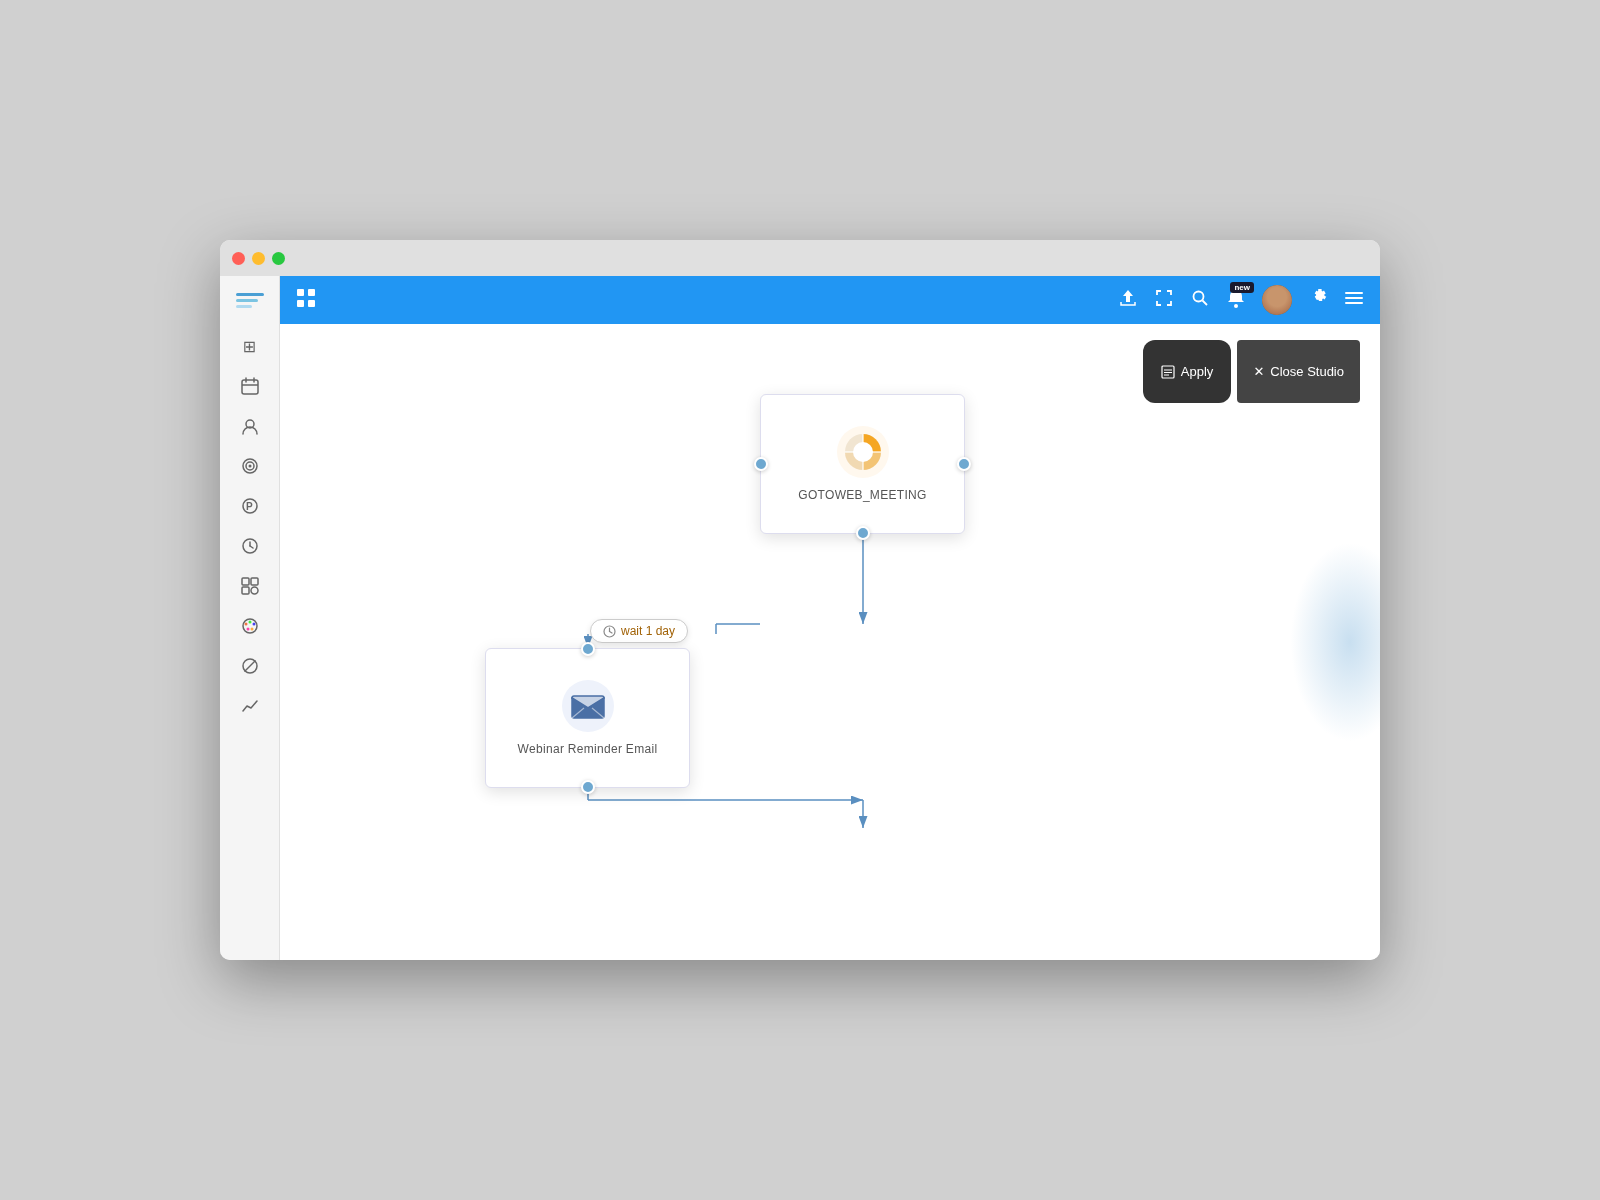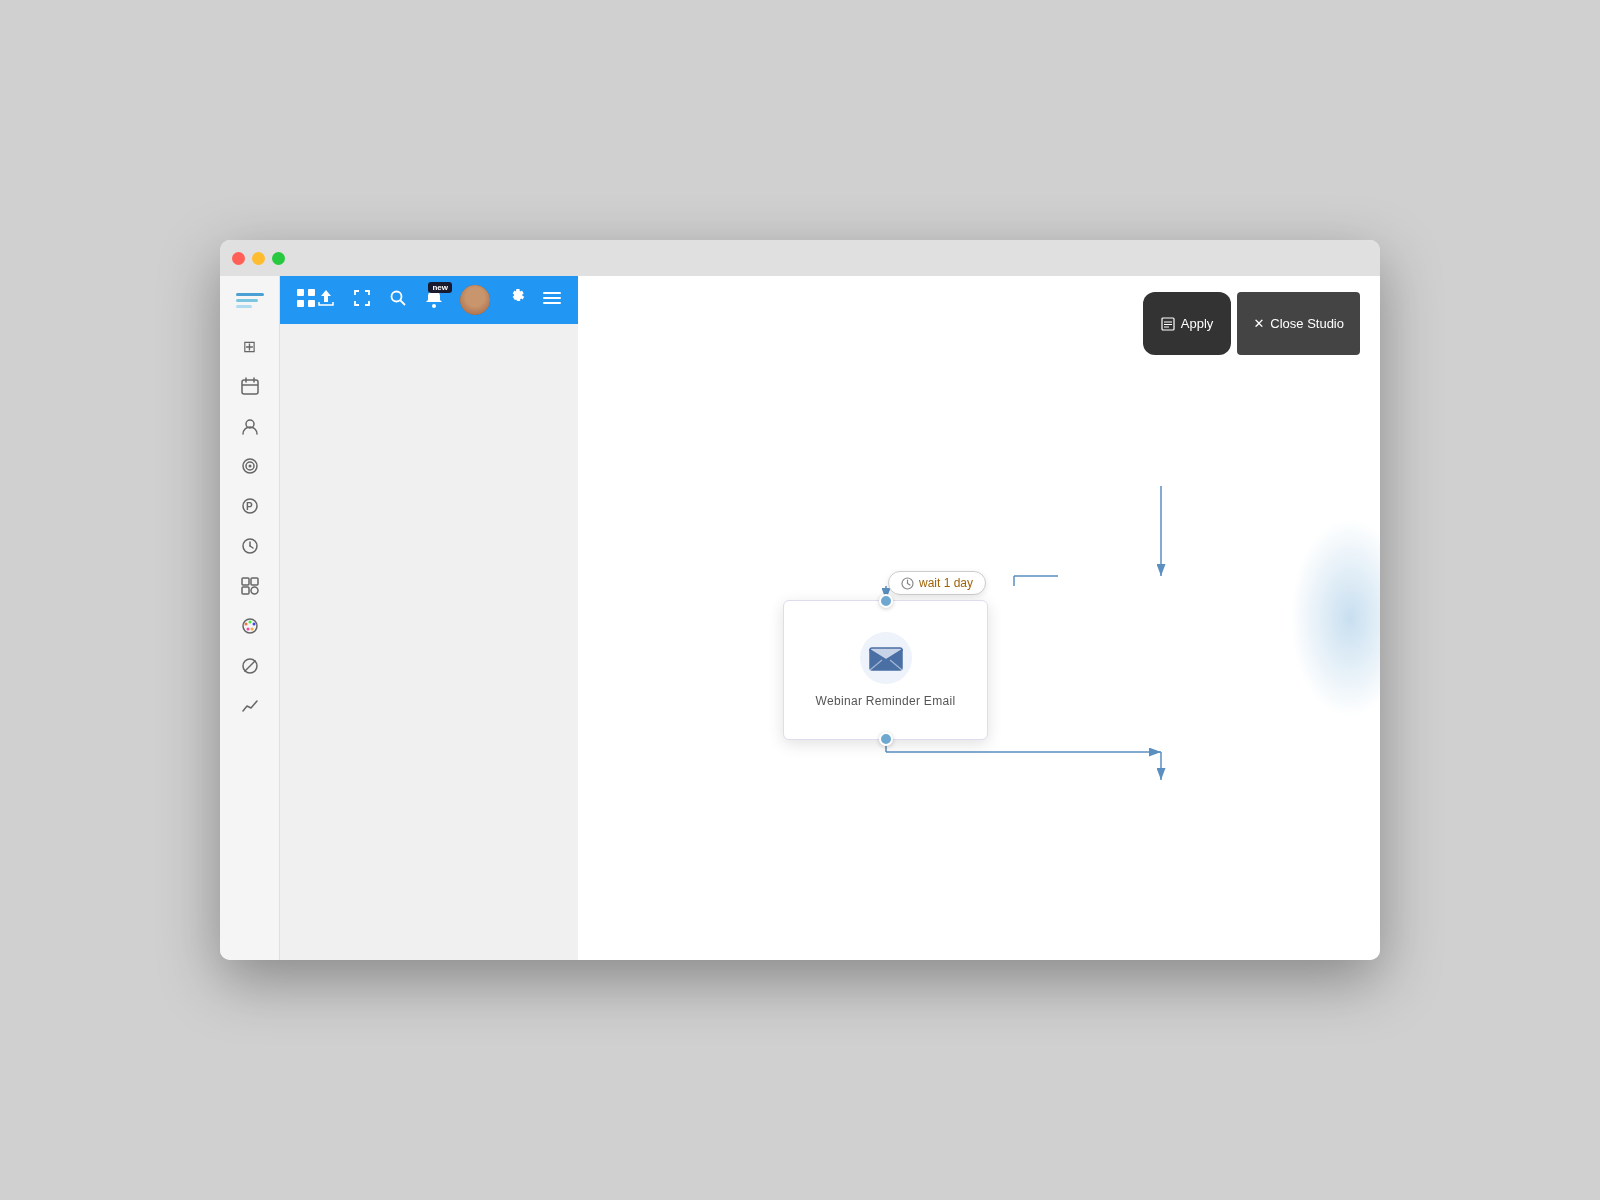--- a/index.html
+++ b/index.html
@@ -101,20 +101,21 @@
       border-radius: 4px;
       cursor: pointer;
       color: #666;
       font-size: 16px;
     }
 
     
     .main-area {
       flex: 1;
       display: flex;
+      flex-direction: column;
       overflow: hidden;
     }
 
     
     .top-nav {
       background: #2196f3;
       height: 48px;
       display: flex;
       align-items: center;
       padding: 0 16px;
@@ -468,20 +469,47 @@
           <line x1="480" y1="300" x2="436" y2="300" stroke="#5a8fc0" stroke-width="1.5"></line>
 
           <line x1="308" y1="310" x2="308" y2="324" stroke="#5a8fc0" stroke-width="1.5" marker-end="url(#arrowhead)"></line>
 
           <line x1="308" y1="458" x2="308" y2="476" stroke="#5a8fc0" stroke-width="1.5"></line>
           <line x1="308" y1="476" x2="583" y2="476" stroke="#5a8fc0" stroke-width="1.5" marker-end="url(#arrowhead2)"></line>
           <line x1="583" y1="476" x2="583" y2="504" stroke="#5a8fc0" stroke-width="1.5" marker-end="url(#arrowhead2)"></line>
 
         </svg>
 
+        <div class="workflow-node" style="top: 70px; left: 480px; width: 205px; height: 140px;">
+
+          <div class="connector-dot" style="left: -7px; top: 50%; transform: translateY(-50%);"></div>
+
+          <div class="connector-dot" style="right: -7px; top: 50%; transform: translateY(-50%);"></div>
+
+          <div class="connector-dot" style="bottom: -7px; left: 50%; transform: translateX(-50%);"></div>
+
+          <div class="node-icon-wrap" style="background: #fff8ee;">
+            <svg width="42" height="42" viewBox="0 0 42 42">
+              <circle cx="21" cy="21" r="18" fill="#f0f0f0"></circle>
+
+              <path d="M21 21 L21 3 A18 18 0 0 1 39 21 Z" fill="#f5a623"></path>
+              <path d="M21 21 L39 21 A18 18 0 0 1 21 39 Z" fill="#f5a623" opacity="0.6"></path>
+              <path d="M21 21 L21 39 A18 18 0 0 1 3 21 Z" fill="#f5a623" opacity="0.3"></path>
+              <path d="M21 21 L3 21 A18 18 0 0 1 21 3 Z" fill="#f5a623" opacity="0.15"></path>
+
+              <circle cx="21" cy="21" r="10" fill="white"></circle>
+
+              <line x1="21" y1="21" x2="21" y2="3" stroke="white" stroke-width="1.2"></line>
+              <line x1="21" y1="21" x2="39" y2="21" stroke="white" stroke-width="1.2"></line>
+              <line x1="21" y1="21" x2="21" y2="39" stroke="white" stroke-width="1.2"></line>
+              <line x1="21" y1="21" x2="3" y2="21" stroke="white" stroke-width="1.2"></line>
+            </svg>
+          </div>
+          <div class="node-label">GOTOWEB_MEETING</div>
+        </div>
 
         <div class="wait-label" style="top: 295px; left: 310px;">
           <svg width="13" height="13" viewBox="0 0 13 13" fill="none" style="flex-shrink:0">
             <circle cx="6.5" cy="6.5" r="5.5" stroke="#888" stroke-width="1.2"></circle>
             <line x1="6.5" y1="6.5" x2="6.5" y2="3" stroke="#888" stroke-width="1.2" stroke-linecap="round"></line>
             <line x1="6.5" y1="6.5" x2="9" y2="8" stroke="#888" stroke-width="1.2" stroke-linecap="round"></line>
           </svg>
           <span>wait 1 day</span>
         </div>
 

